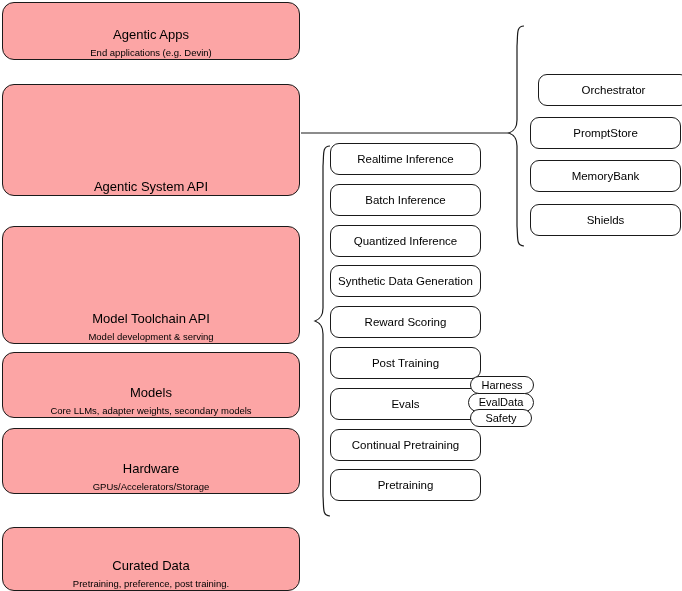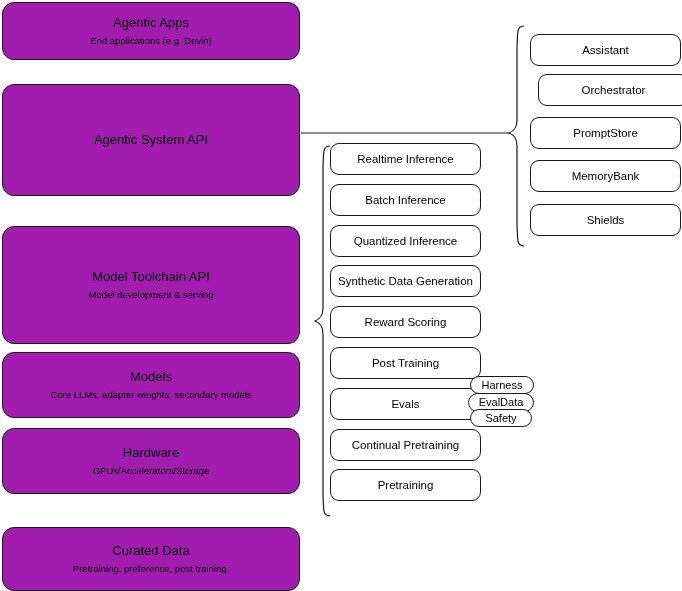--- a/index.html
+++ b/index.html
@@ -18,25 +18,25 @@
     overflow: hidden;
     background: #ffffff;
   }
 
   
   .stack-box {
     position: absolute;
     box-sizing: border-box;
     border: 1.2px solid #1a1a1a;
     border-radius: 12px;
-    background: #a21caf;
+    background: #fca5a5;
     display: flex;
     flex-direction: column;
     align-items: center;
-    justify-content: center;
+    justify-content: flex-end;
     text-align: center;
   }
   .stack-title {
     font-size: 13px;
     line-height: 16px;
     color: #000000;
     white-space: nowrap;
   }
   .stack-sub {
     font-size: 9.5px;
@@ -167,21 +167,20 @@
   <div class="chip" style="left:330px; top:429px; width:151px; height:32px;">Continual Pretraining</div>
 
   <div class="chip" style="left:330px; top:469px; width:151px; height:32px;">Pretraining</div>
 
   <div class="badge" style="left:470px; top:376px; width:64px; height:18px;">Harness</div>
 
   <div class="badge" style="left:468px; top:393px; width:66px; height:19px;">EvalData</div>
 
   <div class="badge" style="left:470px; top:409px; width:62px; height:18px;">Safety</div>
 
-  <div class="chip" style="left:530px; top:34px; width:151px; height:32px;">Assistant</div>
 
   <div class="chip" style="left:538px; top:74px; width:151px; height:32px;">Orchestrator</div>
 
   <div class="chip" style="left:530px; top:117px; width:151px; height:32px;">PromptStore</div>
 
   <div class="chip" style="left:530px; top:160px; width:151px; height:32px;">MemoryBank</div>
 
   <div class="chip" style="left:530px; top:204px; width:151px; height:32px;">Shields</div>
 
 </div>

